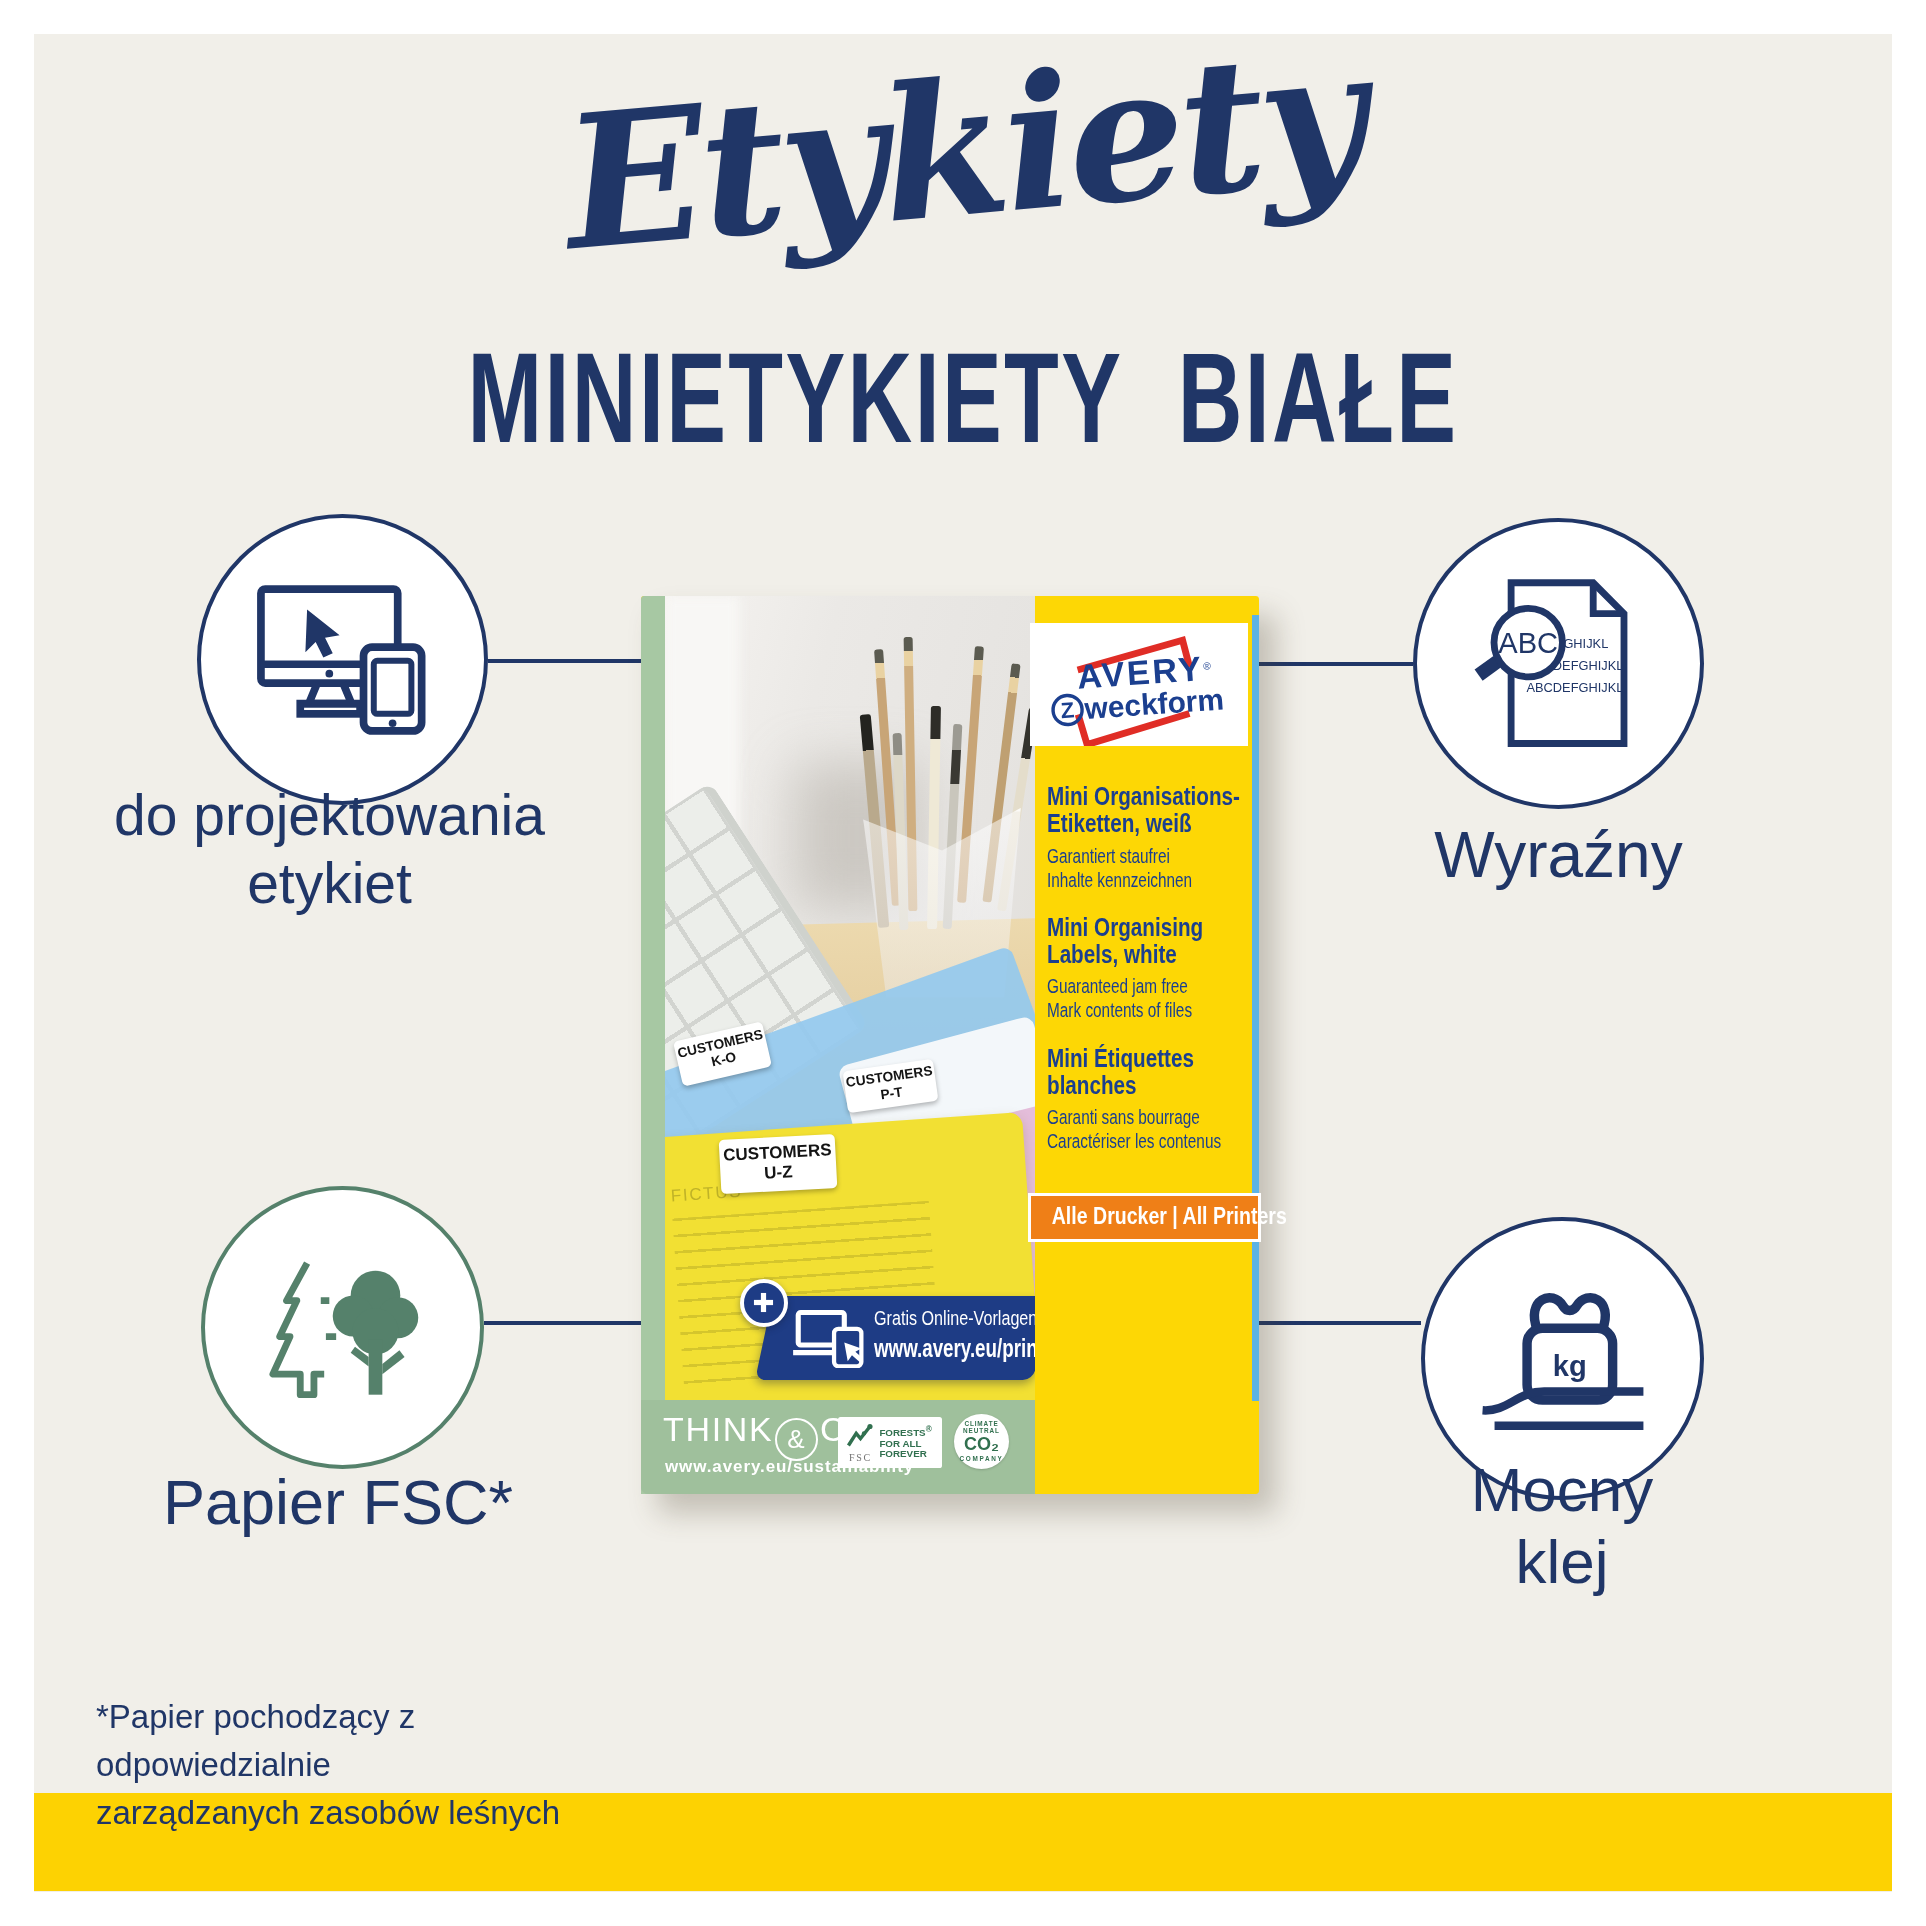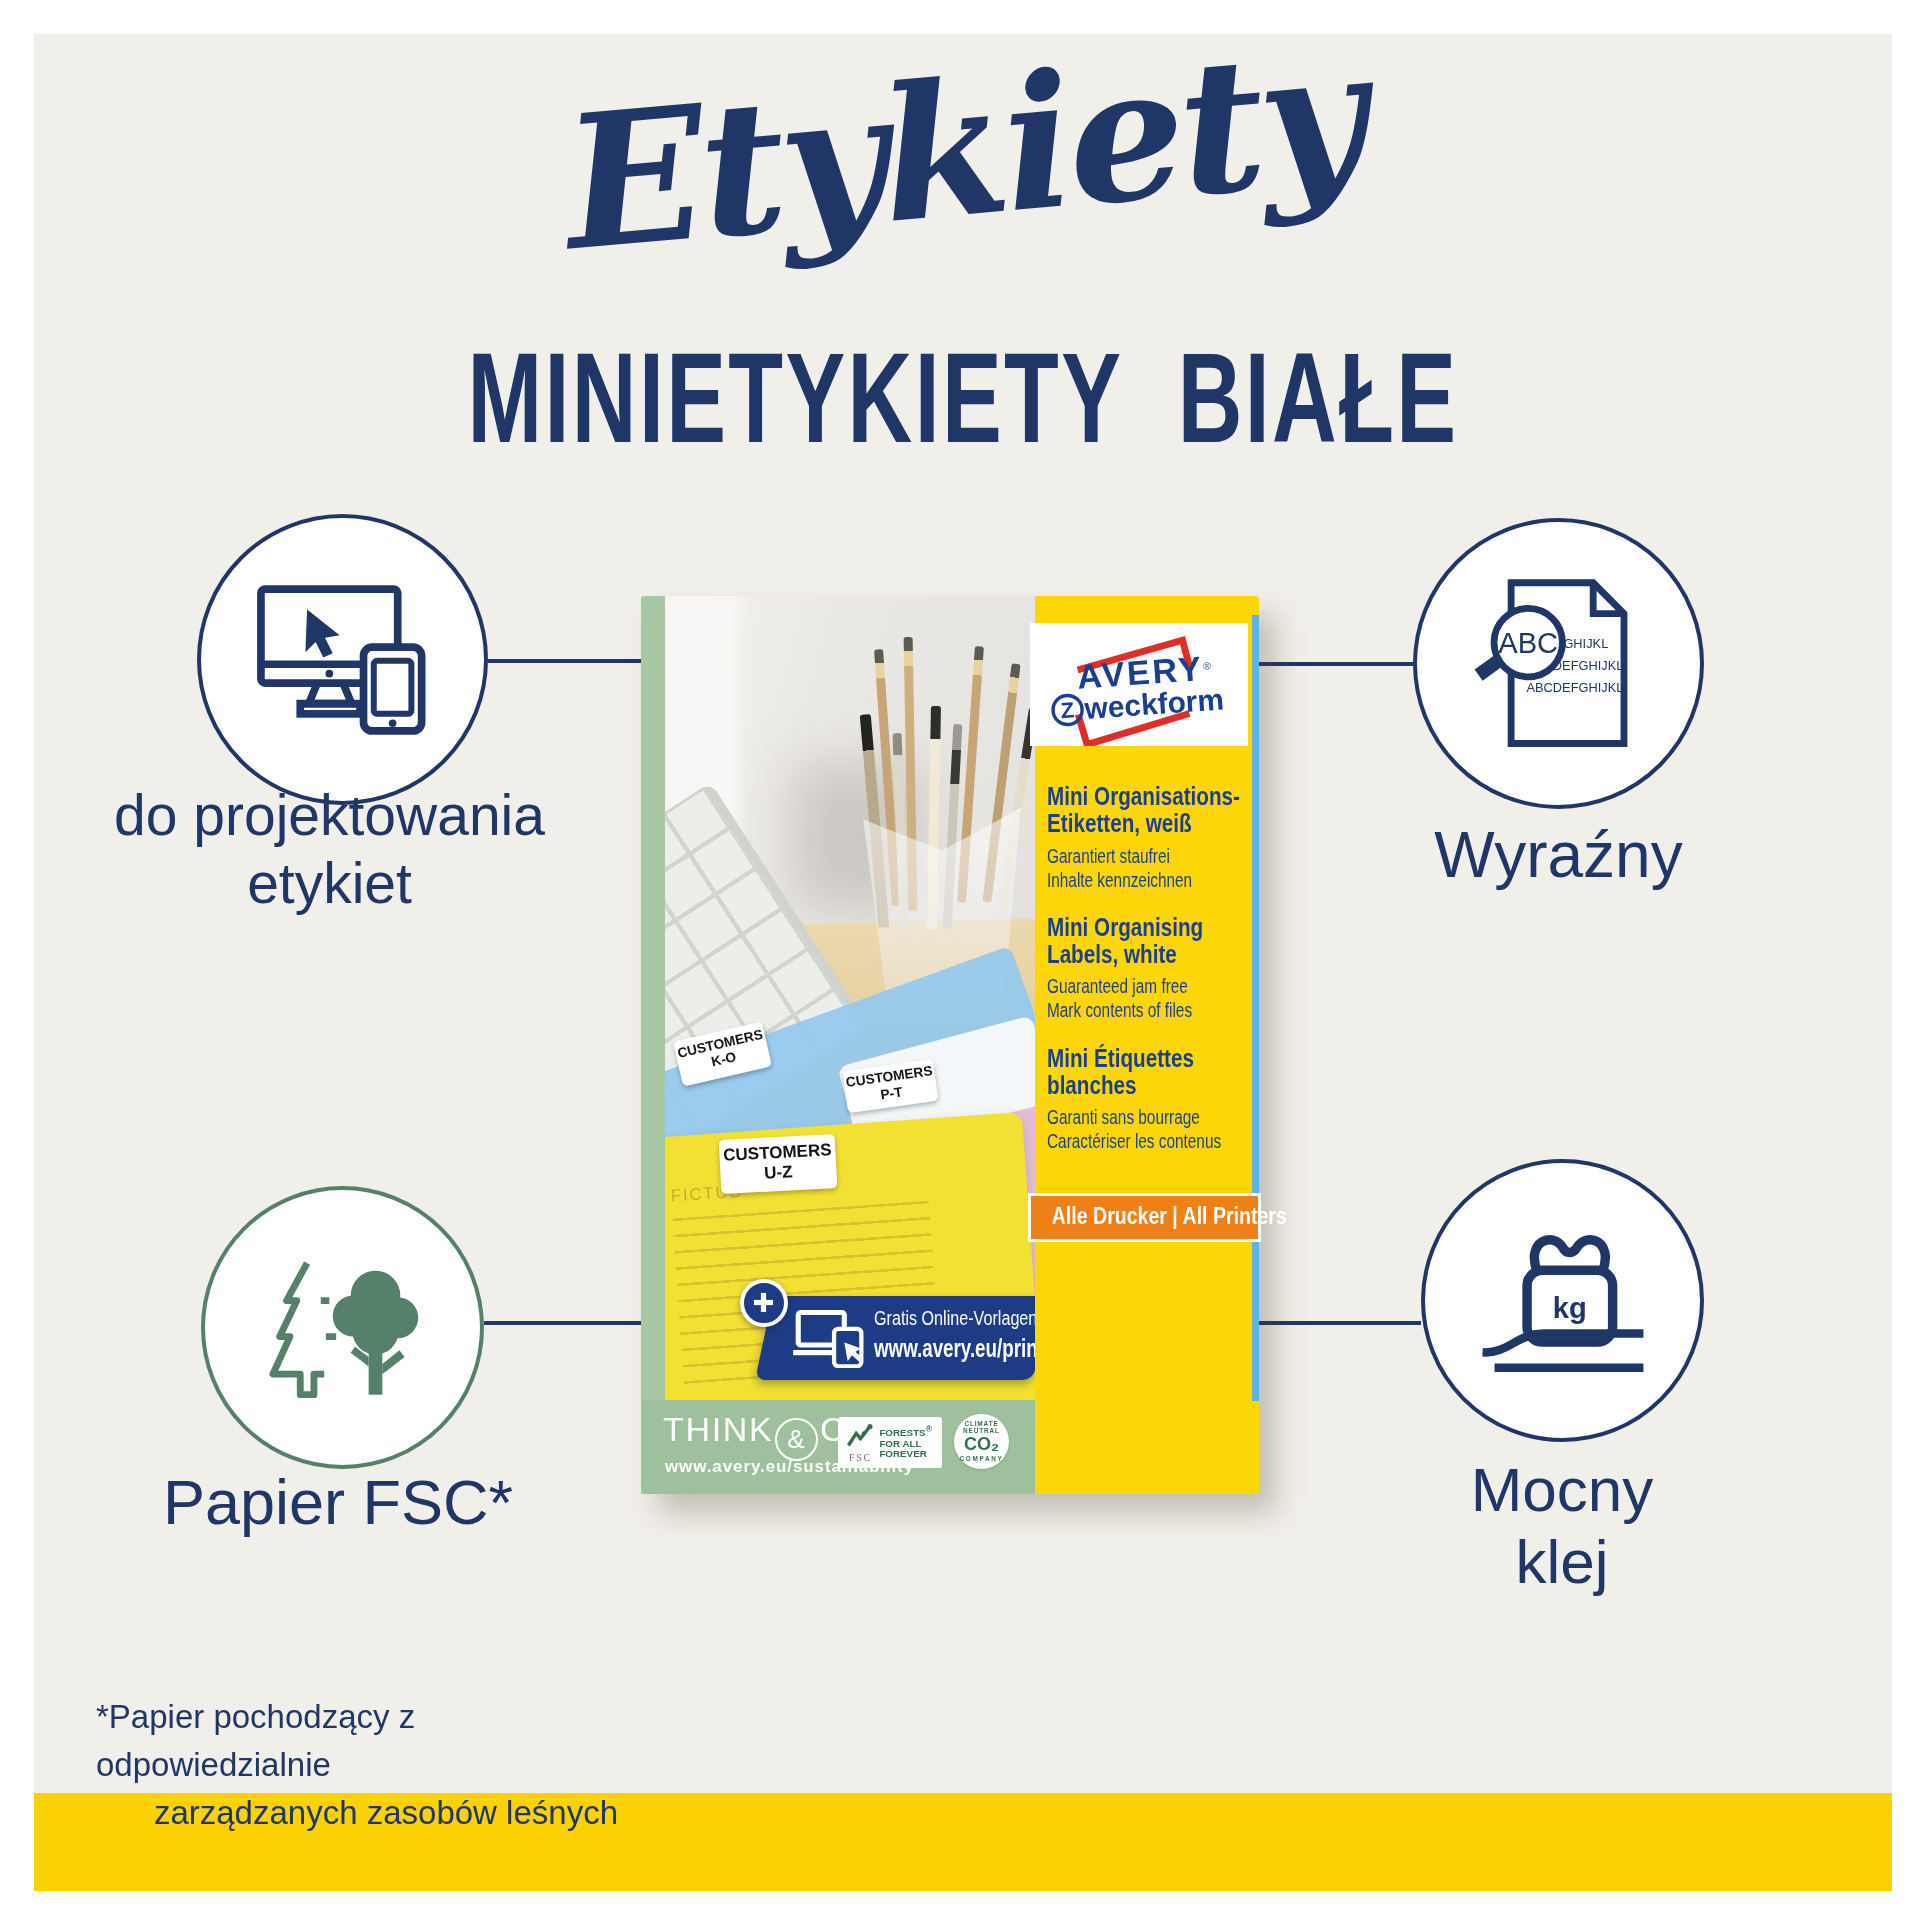--- a/index.html
+++ b/index.html
@@ -16,21 +16,21 @@
     font-weight:bold;font-size:128px;color:#203667;letter-spacing:3.4px;word-spacing:41px;
     transform:scaleX(.70);}
 
   
   .fcircle{position:absolute;background:#fff;border-radius:50%;box-sizing:border-box;}
   .fcircle.navy{border:4.3px solid #203667;}
   .fcircle.green{border:4.3px solid #55816b;}
   .c-tl{left:197px;top:514px;width:291px;height:291px;}
   .c-tr{left:1413px;top:518px;width:291px;height:291px;}
   .c-bl{left:201px;top:1186px;width:283px;height:283px;}
-  .c-br{left:1421px;top:1159px;width:283px;height:283px;}
+  .c-br{left:1421px;top:1217px;width:283px;height:283px;}
   .fcircle svg{position:absolute;left:50%;top:50%;transform:translate(-50%,-50%);}
 
   .connector{position:absolute;height:4.3px;background:#203667;}
   .l1{left:488px;top:659px;width:153px;}
   .l2{left:1257px;top:662px;width:156px;}
   .l3{left:484px;top:1321px;width:158px;}
   .l4{left:1257px;top:1321px;width:164px;}
 
   .feature-label{position:absolute;text-align:center;color:#203667;}
   .fl-tl{left:47px;top:781px;width:565px;font-size:57px;line-height:68px;}
@@ -121,21 +121,21 @@
   .fsc-abbr{font-family:"Liberation Serif",serif;font-size:10px;letter-spacing:1.7px;color:#737373;}
   .fsc-right{color:#31704f;font-weight:bold;font-size:9.8px;line-height:10.3px;letter-spacing:0;}
   .co2-badge{position:absolute;left:313px;top:13.7px;width:55px;height:55px;border-radius:50%;background:#fff;
     text-align:center;color:#31704f;box-shadow:0 0.9px 2.6px rgba(0,0,0,.18);}
   .co2-top{font-size:6.4px;letter-spacing:0.9px;padding-top:6.8px;font-weight:bold;}
   .co2-main{font-size:18px;font-weight:bold;line-height:20.5px;}
   .co2-bottom{font-size:6.4px;letter-spacing:1.7px;font-weight:bold;}
 
   
   .footnote{position:absolute;left:96px;top:1693px;width:522px;color:#203667;font-size:33px;line-height:48px;}
-  .footnote .fn2{text-align:right;}
+  .footnote .fn2{text-align:left;}
 
   svg text{font-family:"Liberation Sans",sans-serif;}
 </style>
 </head>
 <body>
 
 <div class="canvas">
   <div class="panel"></div>
   <div class="bottom-bar"></div>
 

